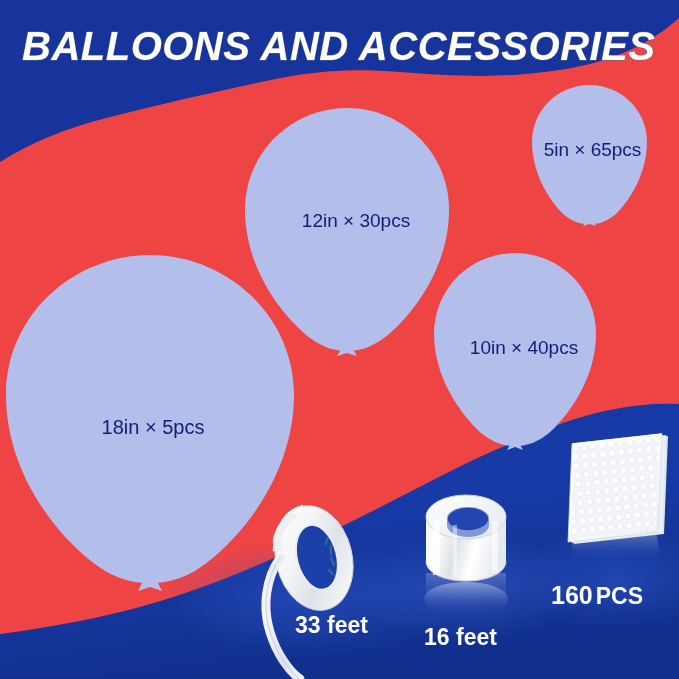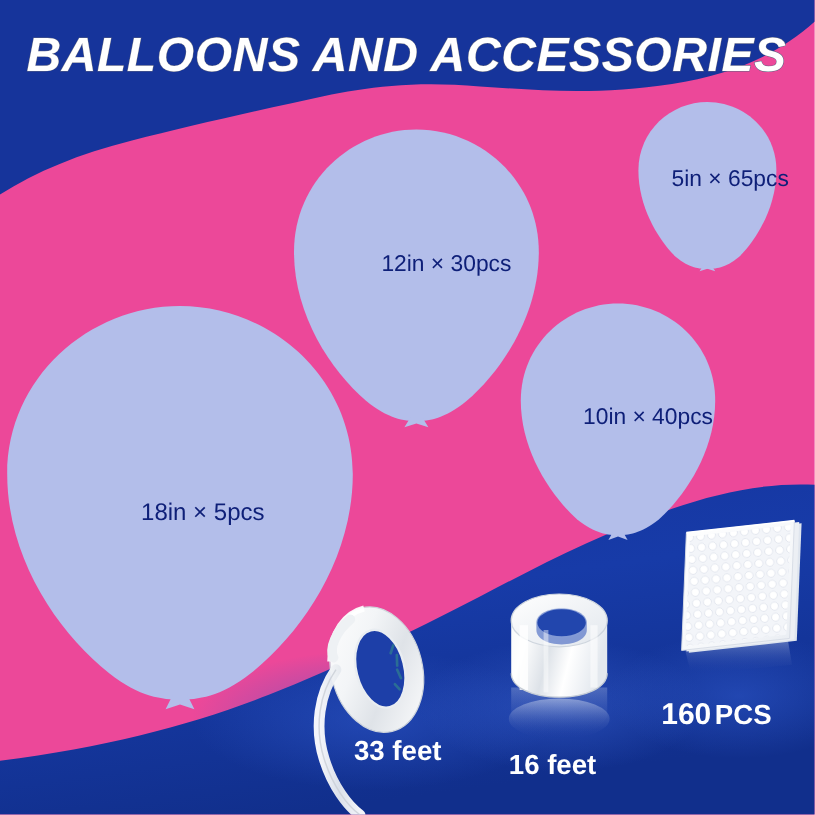--- a/index.html
+++ b/index.html
@@ -5,21 +5,21 @@
   * { margin:0; padding:0; box-sizing:border-box; }
   html,body{
     width:679px; height:679px;
     background:#ffffff;
     font-family:"Liberation Sans", sans-serif;
     overflow:hidden;
   }
   #poster{
     position:relative;
     width:679px; height:679px;
-    background:#ec4899;
+    background:#ef4444;
     overflow:hidden;
   }
 
   
   #bg-svg{
     position:absolute; left:0; top:0;
     width:679px; height:679px;
     display:block;
   }
 
@@ -42,21 +42,21 @@
   }
 
   
   .balloon{
     position:absolute;
     z-index:6;
   }
   .balloon svg{ display:block; width:100%; height:100%; overflow:visible;}
   .balloon .cap{
     position:absolute;
-    left:16px; top:0; width:100%; height:100%;
+    left:0; top:0; width:100%; height:100%;
     display:flex; align-items:center; justify-content:center;
     pointer-events:none;
     text-align:center;
   }
   .cap span{
     color:#0e1f78;
     font-weight:normal;
     white-space:nowrap;
   }
 

